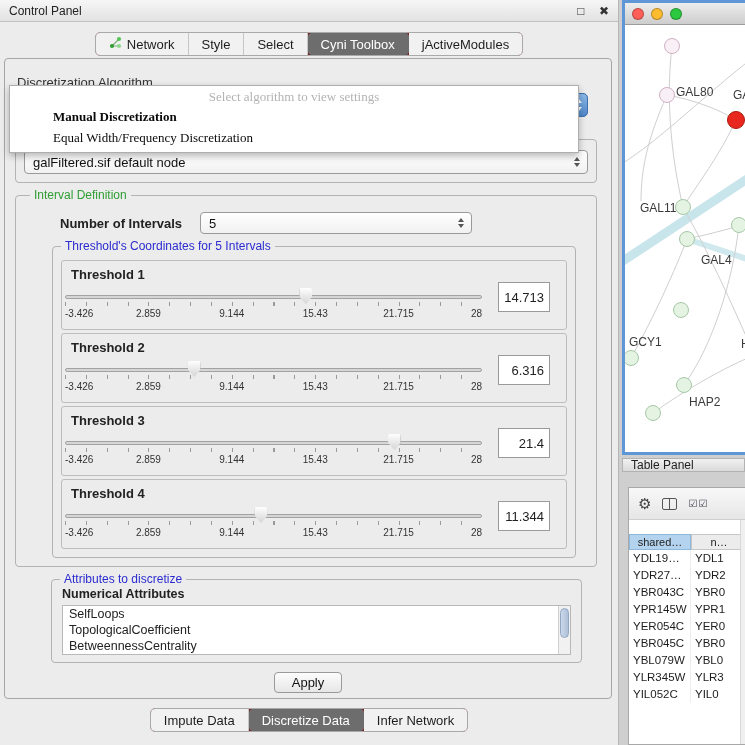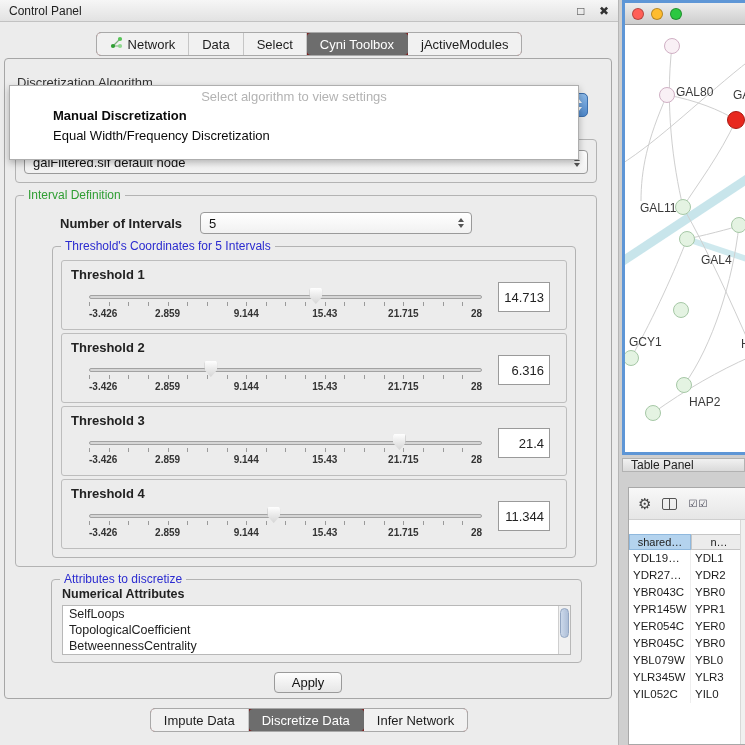--- a/index.html
+++ b/index.html
@@ -22,48 +22,48 @@
 
   .cp-body { position:absolute; top:58px; left:4px; right:6px; bottom:46px; border:1px solid #a6a6a6; border-radius:4px; background:#ececec; }
 
   .algo-label { position:absolute; top:16px; left:12px; font-size:13px; color:#333; z-index:1; }
   .algo-combo { position:absolute; top:34px; left:8px; right:23px; height:24px; background:#fff; border:1px solid #98a6b8; border-radius:5px; z-index:2; }
   .algo-combo .bluestep { position:absolute; right:-1px; top:-1px; bottom:-1px; width:21px; border-radius:0 5px 5px 0; background:linear-gradient(#8cb9e8,#4e87c9); border:1px solid #3d70ad; }
   .bluestep i { position:absolute; left:50%; width:0; height:0; border-left:4px solid transparent; border-right:4px solid transparent; transform:translateX(-50%); }
   .bluestep .up { top:4px; border-bottom:5px solid #fff; }
   .bluestep .down { bottom:4px; border-top:5px solid #fff; }
 
-  .algo-popup { position:absolute; top:26px; left:4px; width:570px; background:#fff; border:1px solid #aeaeae; box-shadow:0 3px 7px rgba(0,0,0,.28); z-index:10; padding-bottom:13px; }
+  .algo-popup { position:absolute; top:26px; left:4px; width:570px; background:#fff; border:1px solid #aeaeae; box-shadow:0 3px 7px rgba(0,0,0,.28); z-index:10; padding-bottom:3px;font-family:Liberation Serif, serif; }
   .popup-placeholder { text-align:center; color:#b3b3b3; font-size:13px; padding:3px 0 2px; }
   .popup-item { font-size:13px; padding:2px 7px 3px; color:#0a0a0a;margin-left:36px; }
   .popup-item.bold { font-weight:bold; }
 
   .groupbox { position:absolute; border:1px solid #b3b3b3; border-radius:4px; }
   .grouplabel { position:absolute; top:-8px; left:8px; background:#ececec; padding:0 4px; font-size:12px; color:#333; white-space:nowrap; }
-  .grouplabel.green { color:var(--accent-green,#2f9e33); }
+  .grouplabel.green { color:var(--accent-green,#2f9e33);margin-left:6px; }
   .grouplabel.blue { color:var(--title-blue,#2b2bd0); }
 
   .g-tabledata { top:80px; left:10px; right:14px; height:44px;text-align:right; }
   .combo { position:relative; height:24px; background:linear-gradient(#ffffff,#f1f1f1); border:1px solid #9a9a9a; border-radius:4px; display:flex; align-items:center; padding:0 24px 0 8px; font-size:13px; color:#111; }
   .combo .arrows { position:absolute; right:7px; top:50%; transform:translateY(-50%); display:flex; flex-direction:column; gap:2px; }
   .combo .arrows i { width:0; height:0; border-left:3.5px solid transparent; border-right:3.5px solid transparent; }
   .combo .arrows .up { border-bottom:4.5px solid #555; }
   .combo .arrows .down { border-top:4.5px solid #555; }
   .g-tabledata .combo { position:absolute; top:10px; left:8px; right:8px; }
 
   .g-interval { top:136px; left:10px; right:14px; height:372px; }
   .intervals-row { display:flex; align-items:center; margin:16px 0 0 44px; }
   .intervals-row .lbl { font-size:13px; font-weight:bold; }
   .intervals-row .combo { width:272px; height:22px; margin-left:18px; }
 
   .g-coords { top:50px; left:36px; right:20px; bottom:8px; display:flex; flex-direction:column; gap:3px; padding:13px 8px 0; }
   .threshold-box { position:relative; height:70px; border:1px solid #bdbdbd; border-radius:3px; background:#ececec; }
   .th-label { position:absolute; top:6px; left:9px; font-size:13px; font-weight:bold; }
   .th-value { position:absolute; right:16px; top:21px; width:52px; height:30px; background:#fff; border:1px solid #9a9a9a; display:flex; align-items:center; justify-content:flex-end; padding-right:5px; font-size:13px; }
-  .slider { position:absolute; left:27px; right:84px; top:24px; height:34px;font-weight:bold; }
+  .slider { position:absolute; left:3px; right:84px; top:24px; height:34px; }
   .track { position:absolute; left:0; right:0; top:10px; height:4px; background:#d6d6d6; border:1px solid #a2a2a2; border-radius:2px; }
   .ticks { position:absolute; left:0; right:0; top:17px; height:4px; background-image:repeating-linear-gradient(90deg,#9a9a9a 0 1px,transparent 1px 5%); }
   .thumb { position:absolute; top:3px; width:13px; height:16px; transform:translateX(-50%); background:linear-gradient(#fefefe,#d5d5d5); clip-path:polygon(10% 0,90% 0,100% 12%,100% 55%,50% 100%,0 55%,0 12%); filter:drop-shadow(0 0 1px #777); }
   .scale { position:absolute; left:0; right:0; top:23px; height:11px; font-size:10px; color:#333; }
   .scale span { position:absolute; transform:translateX(-50%); white-space:nowrap; }
   .scale .p0 { left:0; transform:none; } .scale .p1 { left:20%; } .scale .p2 { left:40%; }
   .scale .p3 { left:60%; } .scale .p4 { left:80%; } .scale .p5 { left:100%; transform:translateX(-100%);text-align:center; }
 
   .g-attrs { top:520px; left:46px; right:29px; height:84px; }
   .attrs-title { position:absolute; top:7px; left:10px; font-size:12.5px; font-weight:bold; }
@@ -121,21 +121,21 @@
             <svg width="13" height="13" viewBox="0 0 13 13">
                 <path d="M3 10 L10 3 M3 10 L10 10" stroke="#7cae7c" stroke-width="1.2" fill="none"></path>
                 <circle cx="3" cy="10" r="2.1" fill="#2f9e33"></circle>
                 <circle cx="10" cy="3" r="2.1" fill="#57c457"></circle>
                 <circle cx="10" cy="10" r="2.1" fill="#8fd88f"></circle>
               </svg>
           </span>
           <span>Network</span>
         </div>
         <div class="tab">
-            <span>Data</span>
+            <span>Style</span>
           </div>
         <div class="tab">
             <span>Select</span>
           </div>
         <div class="tab selected">
             <span>Cyni Toolbox</span>
           </div>
         <div class="tab">
             <span>jActiveModules</span>
           </div>

